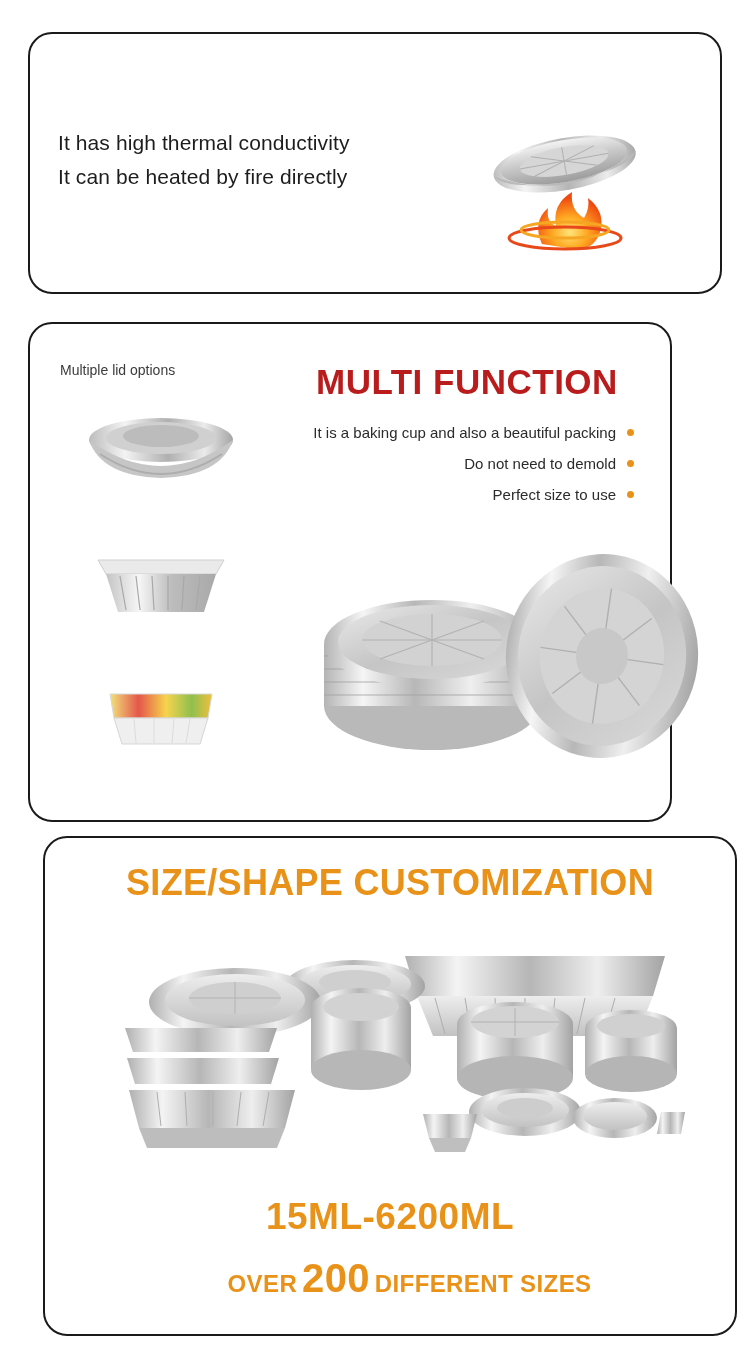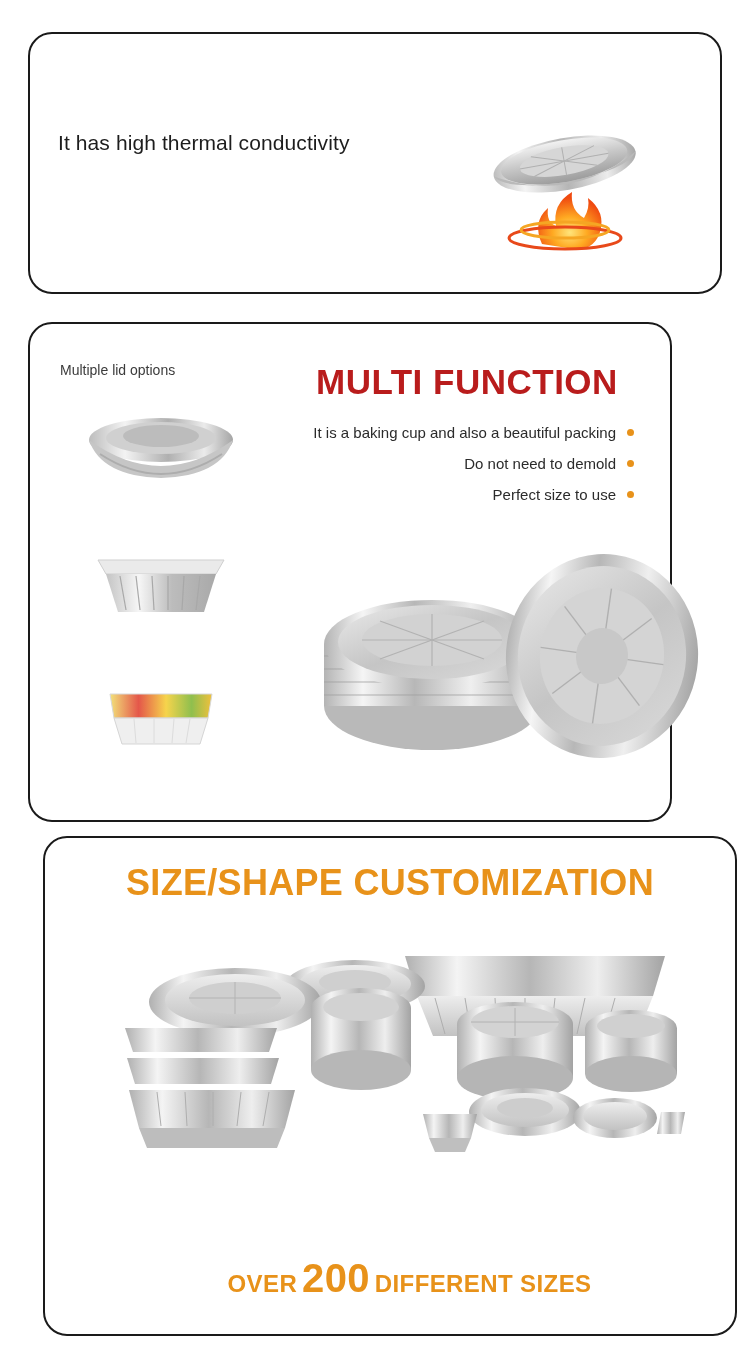--- a/index.html
+++ b/index.html
@@ -172,20 +172,21 @@
 </style>
 </head>
 <body>
 
 <div class="page">
 
   <div class="card" id="panel-thermal">
 
     <div class="thermal-text">
       <div>It has high thermal conductivity</div>
+      <div>It can be heated by fire directly</div>
     </div>
 
     <div class="thermal-art">
       <svg viewBox="0 0 230 150" width="230" height="150" aria-hidden="true">
         <defs>
           <linearGradient id="foilA" x1="0" y1="0" x2="0" y2="1">
             <stop offset="0%" stop-color="#f2f2f2"></stop>
             <stop offset="45%" stop-color="#c9c9c9"></stop>
             <stop offset="100%" stop-color="#9c9c9c"></stop>
           </linearGradient>
@@ -466,20 +467,21 @@
         <g>
           <path d="M318 198 L372 198 L366 222 L324 222 Z" fill="url(#gRim)"></path>
           <path d="M324 222 L366 222 L360 236 L330 236 Z" fill="#bfbfbf"></path>
         </g>
         <g>
           <path d="M556 196 L580 196 L576 218 L552 218 Z" fill="url(#gRim)"></path>
         </g>
       </svg>
     </div>
 
+    <div class="ml-range">15ML-6200ML</div>
 
     <div class="over-line">
       <span class="over-small">OVER</span>
       <span class="over-big">200</span>
       <span class="over-small">DIFFERENT SIZES</span>
     </div>
   </div>
 
 </div>
 

